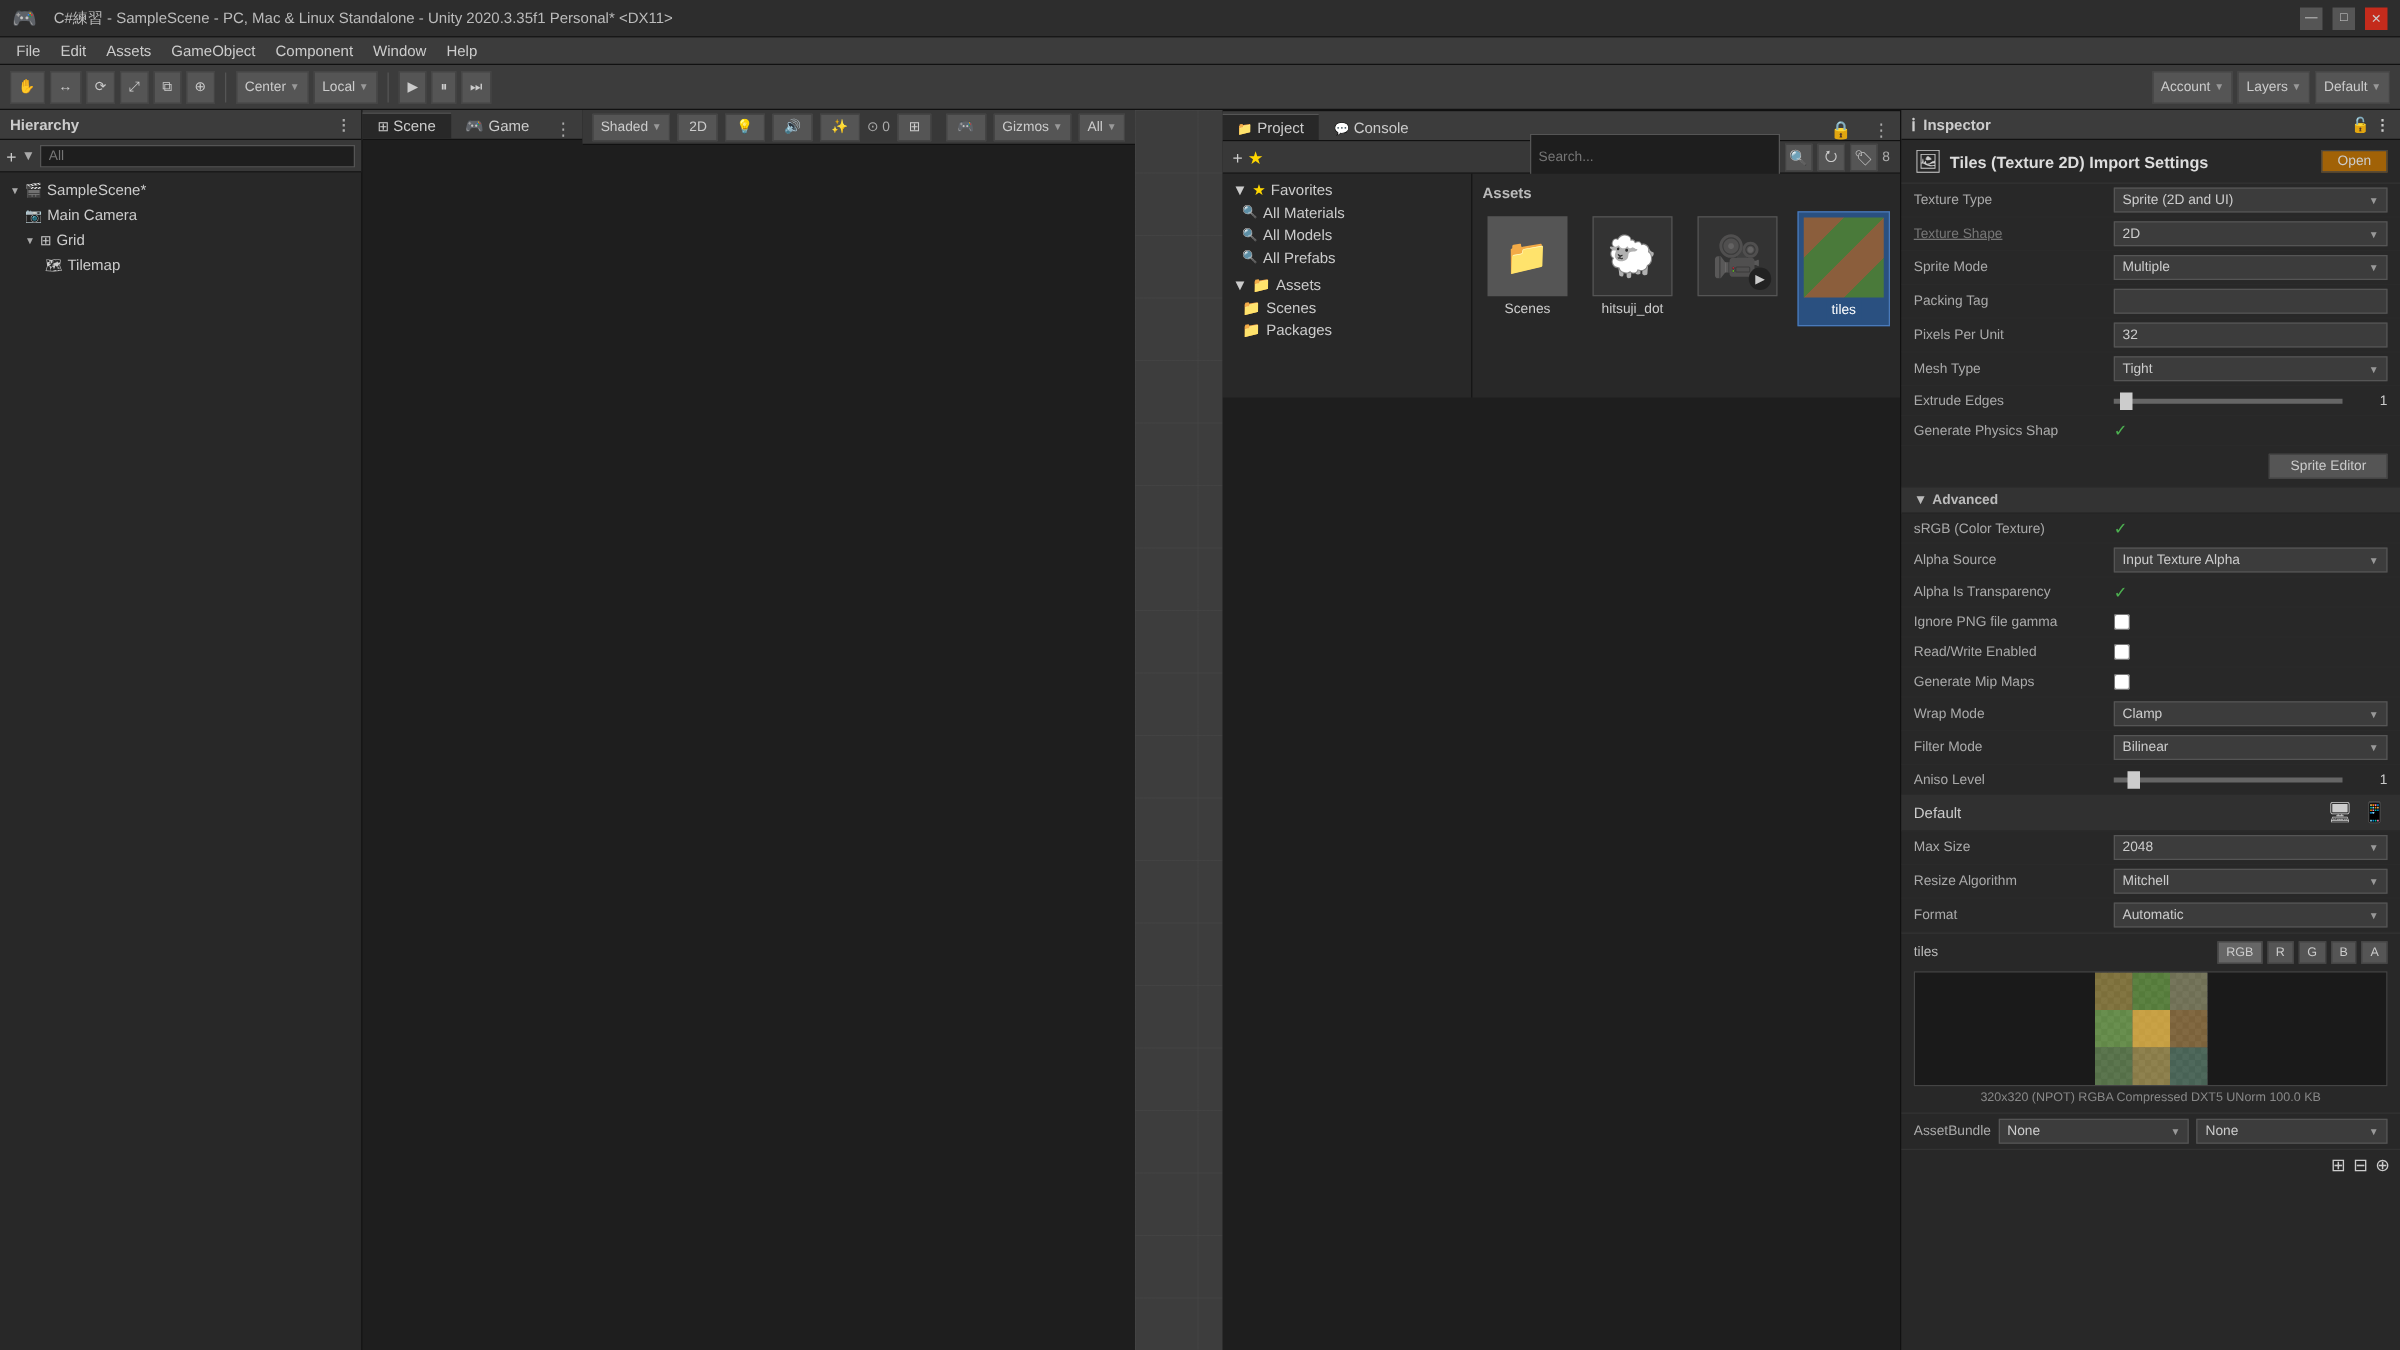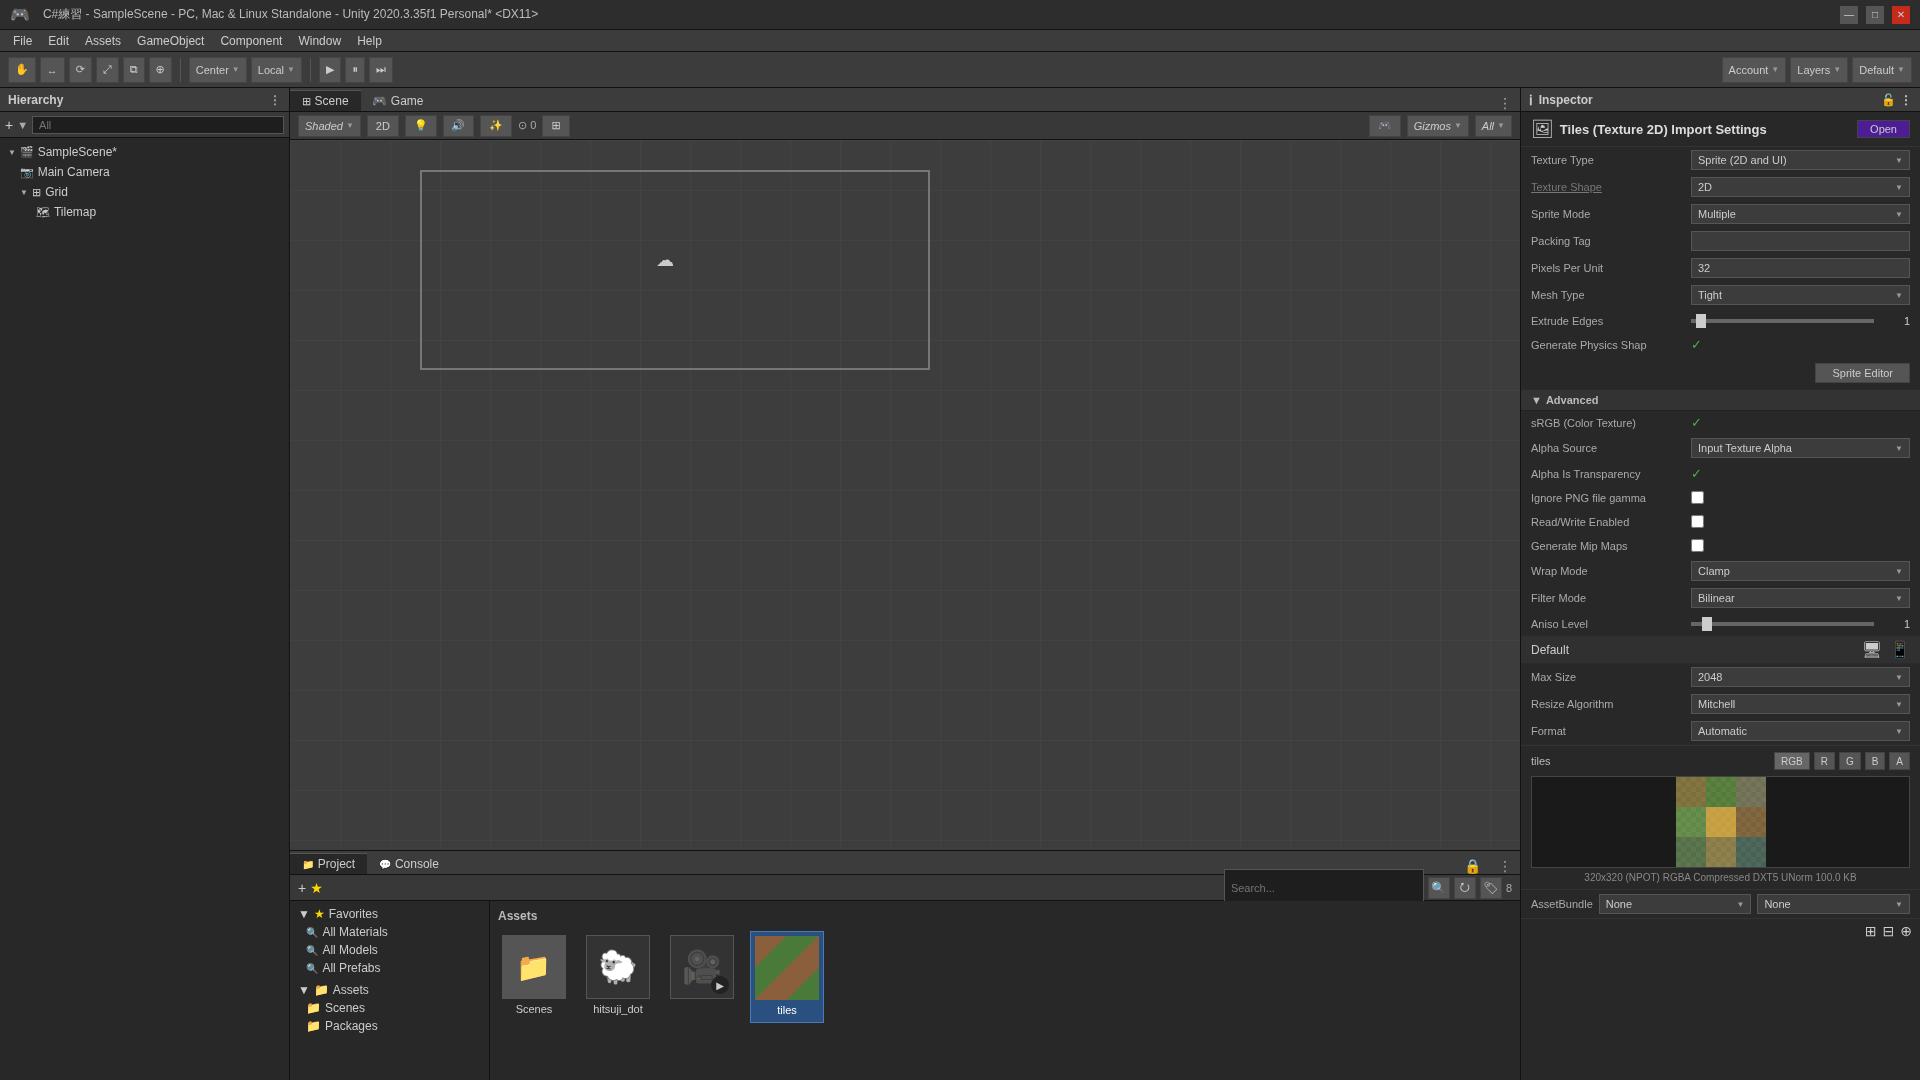--- a/index.html
+++ b/index.html
@@ -29,31 +29,31 @@
     .panel-header { background: #3c3c3c; height: 24px; display: flex; align-items: center; padding: 0 8px; border-bottom: 1px solid #111; font-size: 12px; font-weight: bold; justify-content: space-between; }
     .panel-toolbar { background: #383838; height: 26px; display: flex; align-items: center; padding: 0 5px; border-bottom: 1px solid #111; gap: 4px; }
     .hierarchy-content { flex: 1; padding: 4px 0; overflow-y: auto; }
     .tree-item { display: flex; align-items: center; height: 20px; padding-left: 8px; cursor: pointer; font-size: 12px; }
     .tree-indent-1 { padding-left: 20px; }
     .tree-indent-2 { padding-left: 36px; }
     .tree-arrow { margin-right: 4px; font-size: 8px; color: #aaa; }
     .tree-icon { margin-right: 4px; font-size: 11px; }
     
     
-    #center { flex: 1; display: flex; flex-direction: column; }
+    #center { flex: 1; display: flex; }
     
     
     #scene-tabs { background: #3c3c3c; height: 24px; display: flex; align-items: flex-end; border-bottom: 1px solid #111; }
     .scene-tab { padding: 3px 12px; font-size: 12px; cursor: pointer; border-top: 1px solid transparent; }
     .scene-tab.active { background: #282828; border-top: 1px solid #555; }
     
     
     #scene-toolbar { background: #383838; height: 28px; display: flex; align-items: center; padding: 0 8px; border-bottom: 1px solid #111; gap: 6px; }
     .scene-tool-btn { background: #555; border: 1px solid #444; color: #ccc; padding: 1px 8px; font-size: 11px; cursor: pointer; height: 22px; }
-    .scene-dropdown { background: #555; border: 1px solid #444; color: #ccc; padding: 1px 6px; font-size: 11px; cursor: pointer; height: 22px; display: flex; align-items: center; gap: 3px; font-style: italic; }
+    .scene-dropdown { background: #555; border: 1px solid #444; color: #ccc; padding: 1px 6px; font-size: 11px; cursor: pointer; height: 22px; display: flex; align-items: center; gap: 3px; }
     
     
     #scene-viewport { flex: 1; background: #3d3d3d; position: relative; overflow: hidden; }
     .viewport-grid { position: absolute; inset: 0; background-image: 
       linear-gradient(rgba(100,100,100,0.15) 1px, transparent 1px),
       linear-gradient(90deg, rgba(100,100,100,0.15) 1px, transparent 1px);
       background-size: 50px 50px; }
     .viewport-rect { position: absolute; border: 2px solid #888; background: transparent; }
     .viewport-center-icon { position: absolute; font-size: 20px; }
     
@@ -76,21 +76,21 @@
     .asset-thumb { display: flex; flex-direction: column; align-items: center; cursor: pointer; padding: 4px; }
     .asset-thumb.selected .asset-label { background: #2a5080; }
     .asset-icon { width: 64px; height: 64px; display: flex; align-items: center; justify-content: center; font-size: 32px; }
     .asset-label { font-size: 11px; text-align: center; padding: 2px 4px; margin-top: 2px; max-width: 80px; overflow: hidden; text-overflow: ellipsis; white-space: nowrap; }
     
     
     #inspector { width: 400px; background: #282828; border-left: 1px solid #111; display: flex; flex-direction: column; overflow-y: auto; }
     .inspector-header-bar { background: #3c3c3c; height: 24px; display: flex; align-items: center; padding: 0 8px; border-bottom: 1px solid #111; font-size: 12px; font-weight: bold; justify-content: space-between; }
     .inspector-title-row { display: flex; align-items: center; padding: 6px 10px; border-bottom: 1px solid #333; justify-content: space-between; }
     .inspector-title { font-size: 13px; font-weight: bold; color: #ddd; }
-    .open-btn { background: #4c1d95; border: 1px solid #444; color: #ccc; padding: 2px 12px; font-size: 11px; cursor: pointer; }
+    .open-btn { background: #a16207; border: 1px solid #444; color: #ccc; padding: 2px 12px; font-size: 11px; cursor: pointer; }
     
     
     .inspector-row { display: flex; align-items: center; padding: 3px 10px; border-bottom: 1px solid #2a2a2a; min-height: 24px; }
     .inspector-label { width: 160px; font-size: 11px; color: #aaa; flex-shrink: 0; }
     .inspector-value { flex: 1; display: flex; align-items: center; }
     .inspector-dropdown { background: #3c3c3c; border: 1px solid #555; color: #ccc; padding: 1px 6px; font-size: 11px; width: 100%; height: 20px; display: flex; align-items: center; justify-content: space-between; cursor: pointer; }
     .inspector-input { background: #3c3c3c; border: 1px solid #555; color: #ccc; padding: 1px 6px; font-size: 11px; width: 100%; height: 20px; }
     .inspector-section-header { background: #333; padding: 4px 10px; font-size: 11px; font-weight: bold; color: #bbb; cursor: pointer; display: flex; align-items: center; gap: 4px; border-bottom: 1px solid #222; }
     .slider-container { display: flex; align-items: center; gap: 6px; width: 100%; }
     .slider-value { width: 30px; font-size: 11px; text-align: right; }

